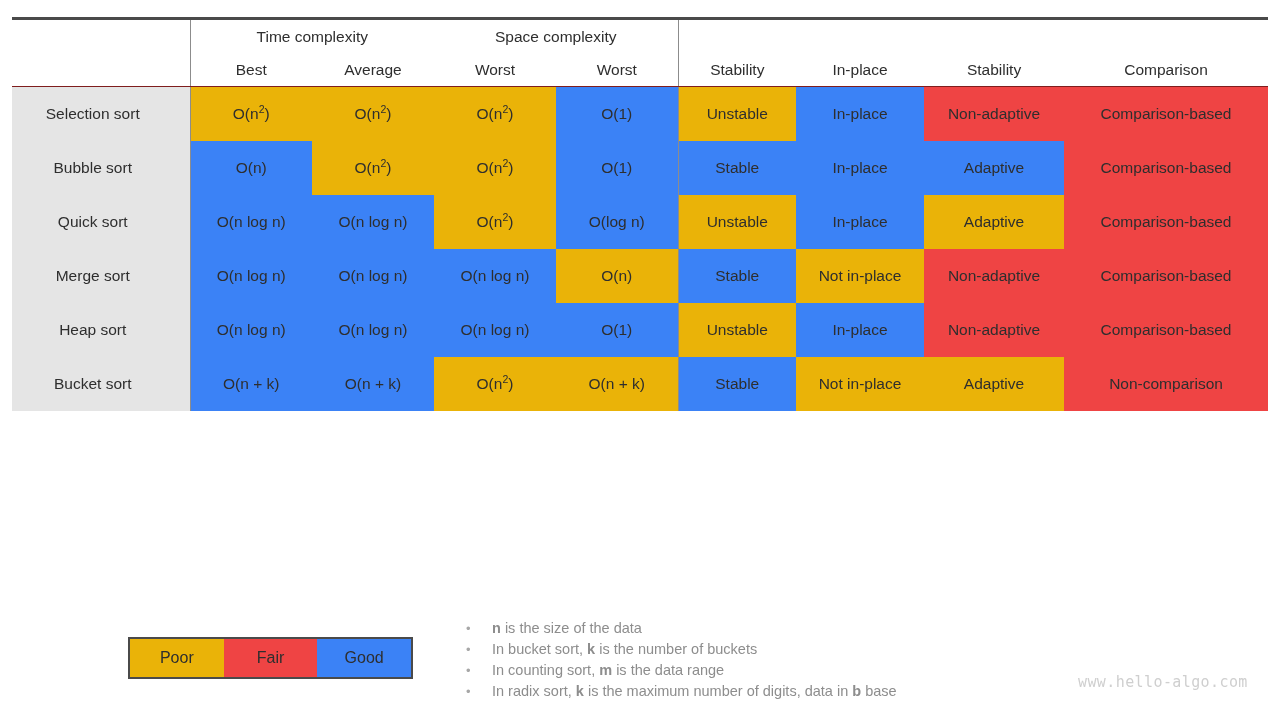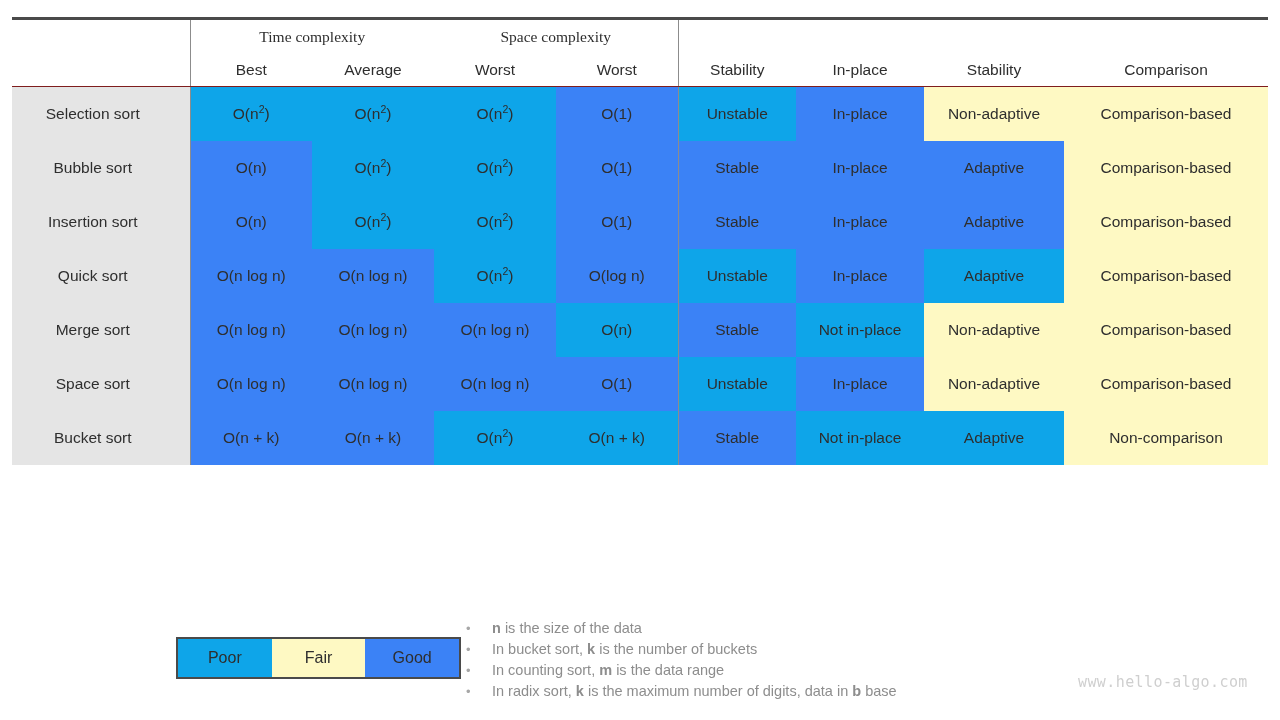--- a/index.html
+++ b/index.html
@@ -48,51 +48,50 @@
 
   
   .rule-top td { border-top: 3px solid #4a4a4a; }
   .rule-bottom td { border-bottom: 3px solid #4a4a4a; }
   .hdr-sep td { border-bottom: 1px solid #7f1d1d; }
   .vdiv-r { border-right: 1px solid #8c8c8c; }
 
   
   .hrow1 td { height: 34px; padding-top: 10px; }
   .hrow2 td { height: 32px; padding-bottom: 10px; }
-  .grp-label { font-size: 16px; color: #333; font-family: Liberation Serif, serif; }
+  .grp-label { font-size: 16px; color: #333; }
   .sub-label { font-size: 16px; color: #333; }
 
   
   tbody tr td { height: 54px; }
   .rowname {
     text-align: right;
     padding-right: 16px !important;
     font-size: 16px;
     color: #2e2e2e;
     background: #e5e5e5;
   }
 
   
-  .poor { background: #0ea5e9; }
-  .fair { background: #fef9c3; }
+  .poor { background: #eab308; }
+  .fair { background: #ef4444; }
   .good { background: #3b82f6; }
 
   sup { font-size: 0.68em; vertical-align: super; line-height: 0; }
 
   
   .legend {
     position: absolute;
     left: 128px;
     top: 637px;
     width: 285px;
     height: 42px;
     border: 2px solid #4a4a4a;
     display: flex;
     box-sizing: border-box;
-    margin-left: 48px;
   }
   .legend-cell {
     flex: 1 1 0;
     display: flex;
     align-items: center;
     justify-content: center;
     font-size: 16px;
     color: #2e2e2e;
   }
 
@@ -187,31 +186,20 @@
             <td class="good">O(n)</td>
             <td class="poor">O(n<sup>2</sup>)</td>
             <td class="poor">O(n<sup>2</sup>)</td>
             <td class="good vdiv-r">O(1)</td>
             <td class="good">Stable</td>
             <td class="good">In-place</td>
             <td class="good">Adaptive</td>
             <td class="fair">Comparison-based</td>
           </tr>
           <tr>
-            <td class="rowname vdiv-r">Insertion sort</td>
-            <td class="good">O(n)</td>
-            <td class="poor">O(n<sup>2</sup>)</td>
-            <td class="poor">O(n<sup>2</sup>)</td>
-            <td class="good vdiv-r">O(1)</td>
-            <td class="good">Stable</td>
-            <td class="good">In-place</td>
-            <td class="good">Adaptive</td>
-            <td class="fair">Comparison-based</td>
-          </tr>
-          <tr>
             <td class="rowname vdiv-r">Quick sort</td>
             <td class="good">O(n log n)</td>
             <td class="good">O(n log n)</td>
             <td class="poor">O(n<sup>2</sup>)</td>
             <td class="good vdiv-r">O(log n)</td>
             <td class="poor">Unstable</td>
             <td class="good">In-place</td>
             <td class="poor">Adaptive</td>
             <td class="fair">Comparison-based</td>
           </tr>
@@ -220,21 +208,21 @@
             <td class="good">O(n log n)</td>
             <td class="good">O(n log n)</td>
             <td class="good">O(n log n)</td>
             <td class="poor vdiv-r">O(n)</td>
             <td class="good">Stable</td>
             <td class="poor">Not in-place</td>
             <td class="fair">Non-adaptive</td>
             <td class="fair">Comparison-based</td>
           </tr>
           <tr>
-            <td class="rowname vdiv-r">Space sort</td>
+            <td class="rowname vdiv-r">Heap sort</td>
             <td class="good">O(n log n)</td>
             <td class="good">O(n log n)</td>
             <td class="good">O(n log n)</td>
             <td class="good vdiv-r">O(1)</td>
             <td class="poor">Unstable</td>
             <td class="good">In-place</td>
             <td class="fair">Non-adaptive</td>
             <td class="fair">Comparison-based</td>
           </tr>
           <tr>

